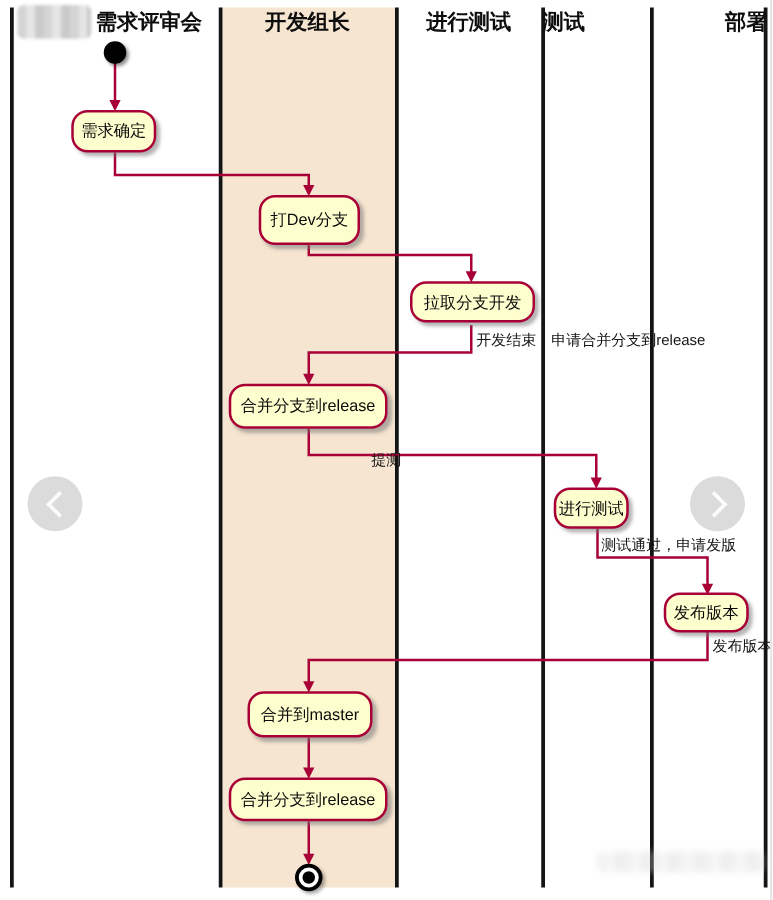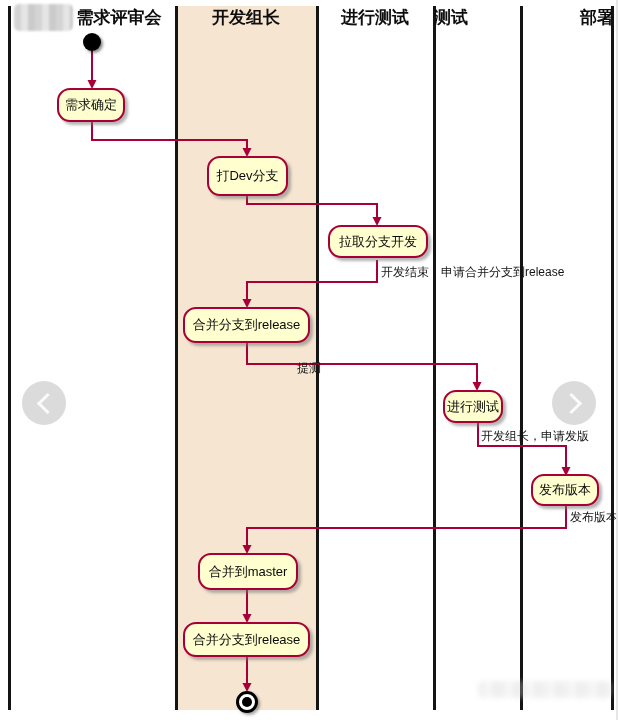--- a/index.html
+++ b/index.html
@@ -110,21 +110,21 @@
   <div class="activity" style="left:207px;top:156px;width:81px;height:40px;">打Dev分支</div>
   <div class="activity" style="left:328px;top:225px;width:100px;height:33px;">拉取分支开发</div>
   <div class="activity" style="left:183px;top:307px;width:127px;height:36px;">合并分支到release</div>
   <div class="activity" style="left:443px;top:390px;width:60px;height:33px;">进行测试</div>
   <div class="activity" style="left:198px;top:553px;width:100px;height:37px;">合并到master</div>
   <div class="activity" style="left:531px;top:474px;width:68px;height:32px;">发布版本</div>
   <div class="activity" style="left:183px;top:622px;width:127px;height:35px;">合并分支到release</div>
 
   <div class="edge-label" style="left:381px;top:265px;">开发结束，申请合并分支到release</div>
   <div class="edge-label" style="left:249px;top:361px;margin-left:48px;">提测</div>
-  <div class="edge-label" style="left:481px;top:429px;">开发组长，申请发版</div>
+  <div class="edge-label" style="left:481px;top:429px;">测试通过，申请发版</div>
   <div class="edge-label" style="left:570px;top:510px;">发布版本</div>
 
   <div class="end-node">
     <div class="end-node-dot"></div>
   </div>
 
   <div class="blur-blob faint" style="left:478px;top:681px;width:134px;height:17px;"></div>
 
   <button class="carousel-btn" style="left:22px;top:381px;">
     <span class="chevron left"></span>

